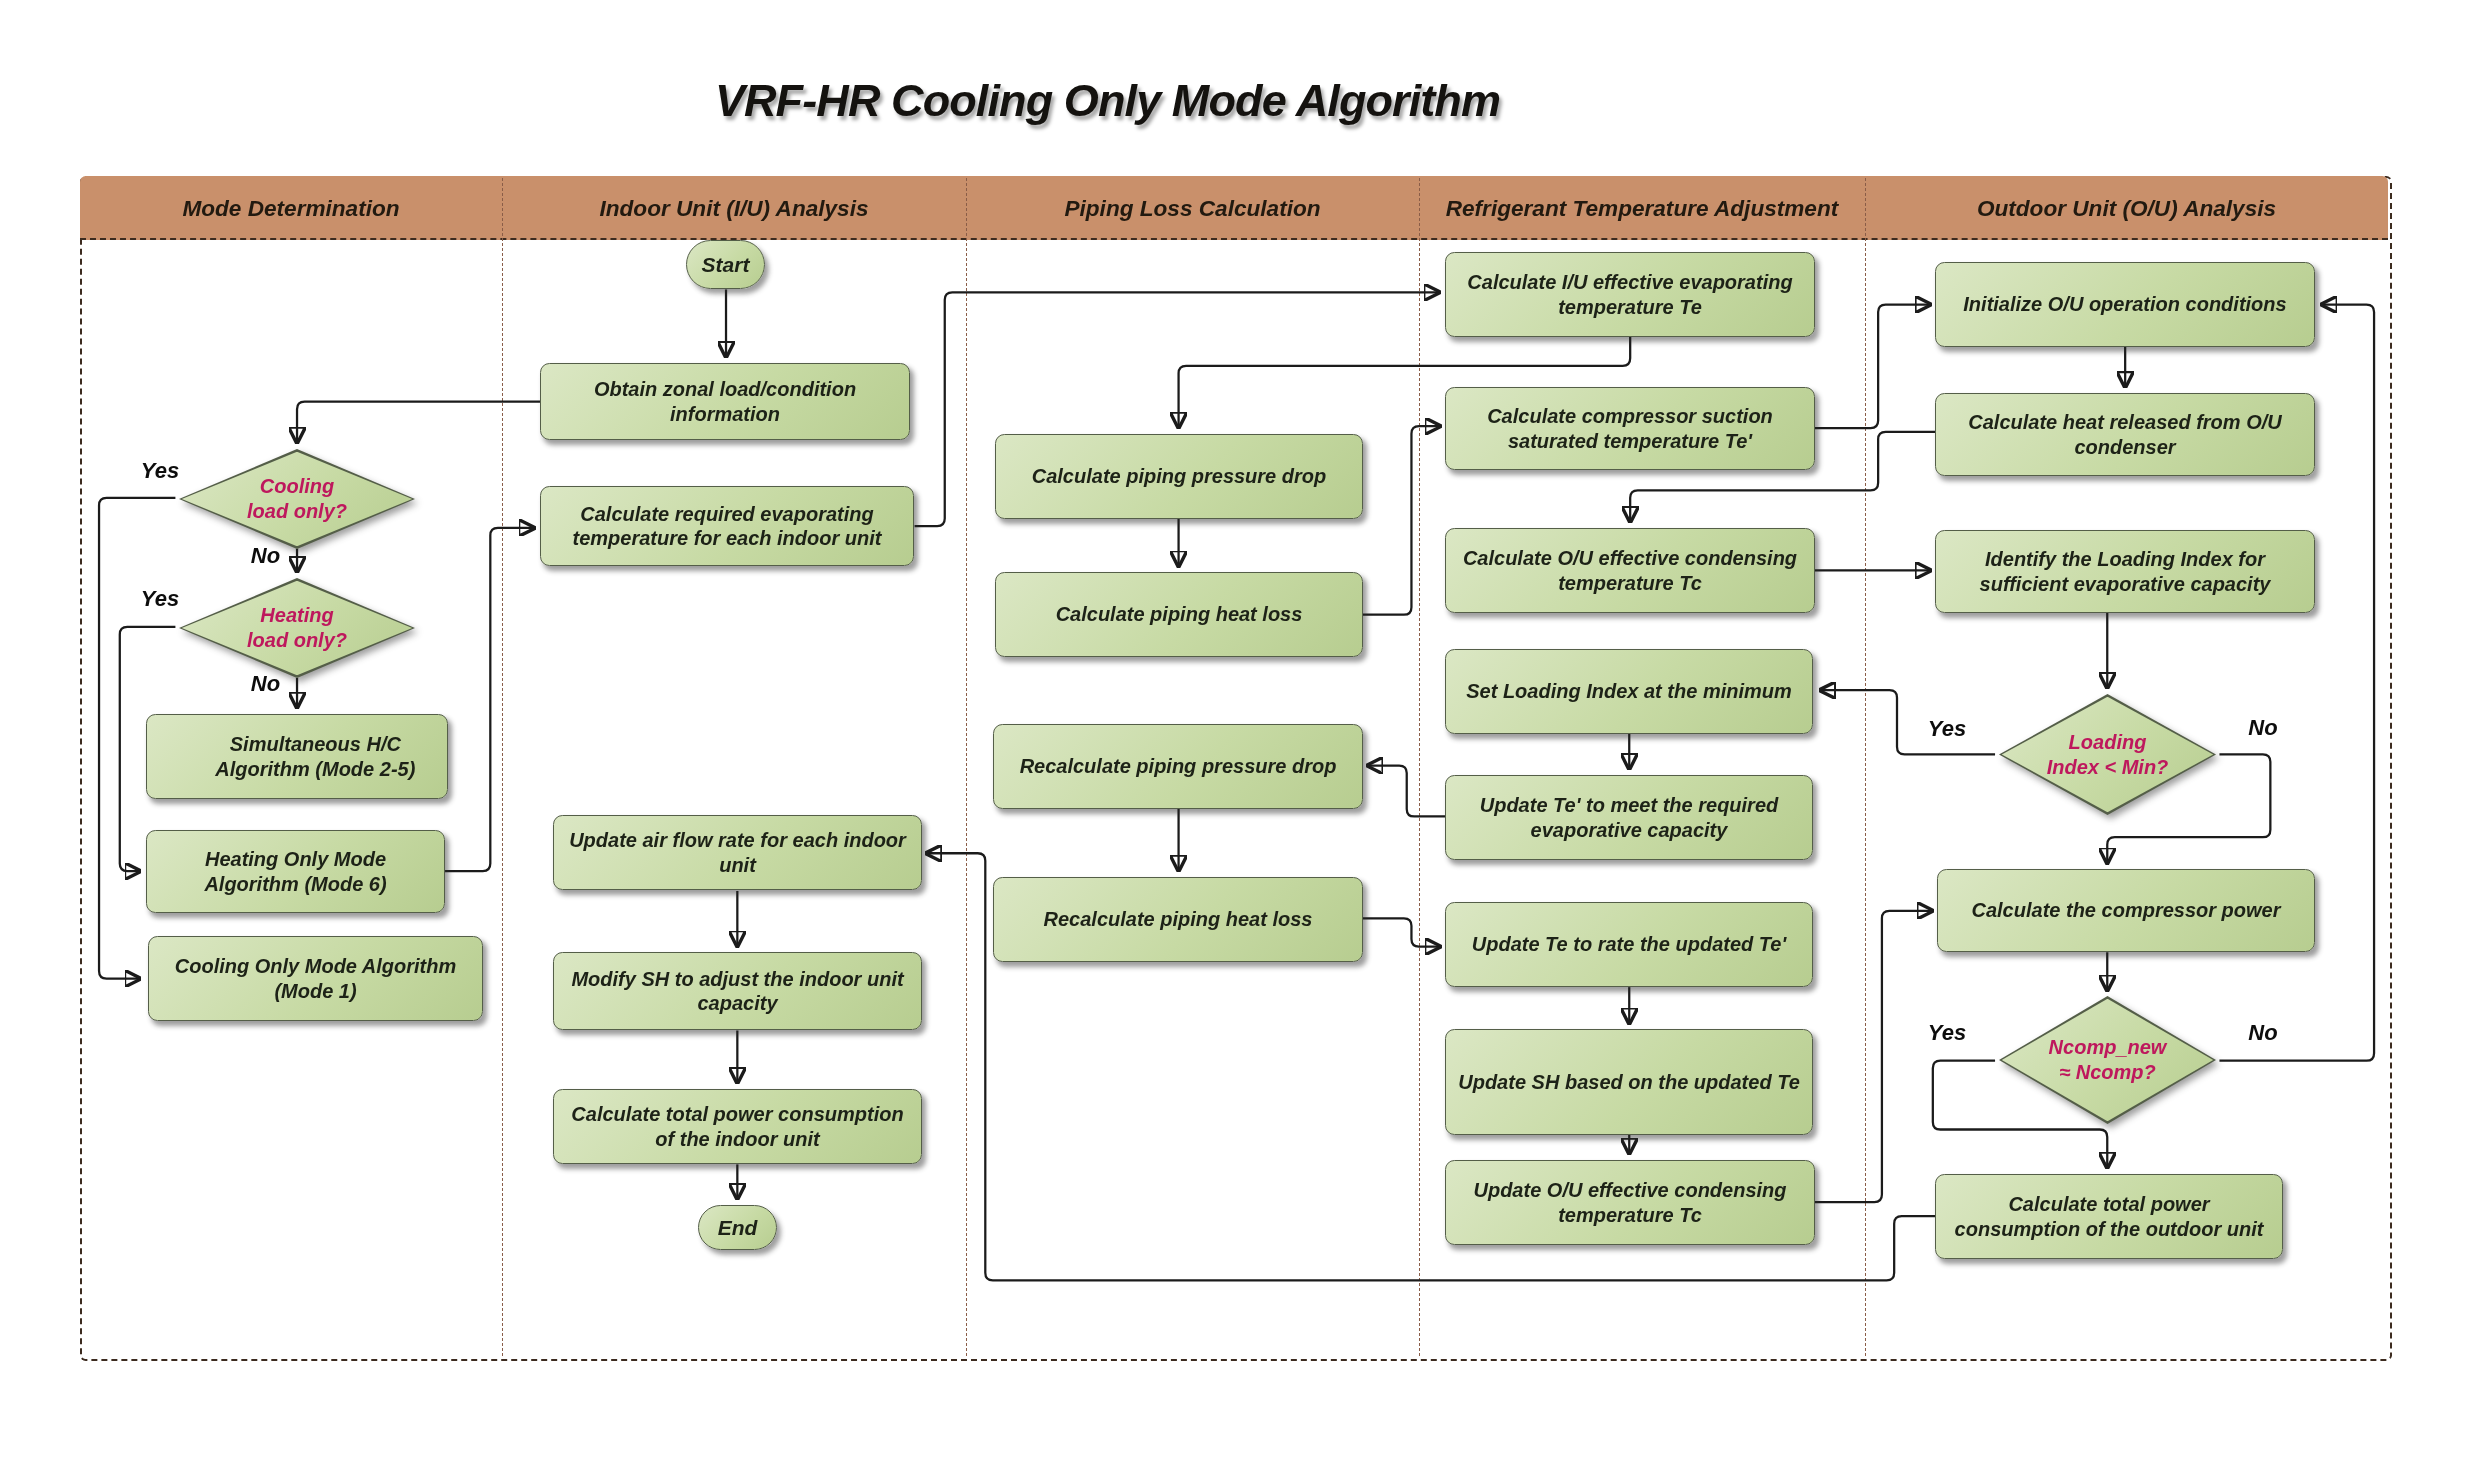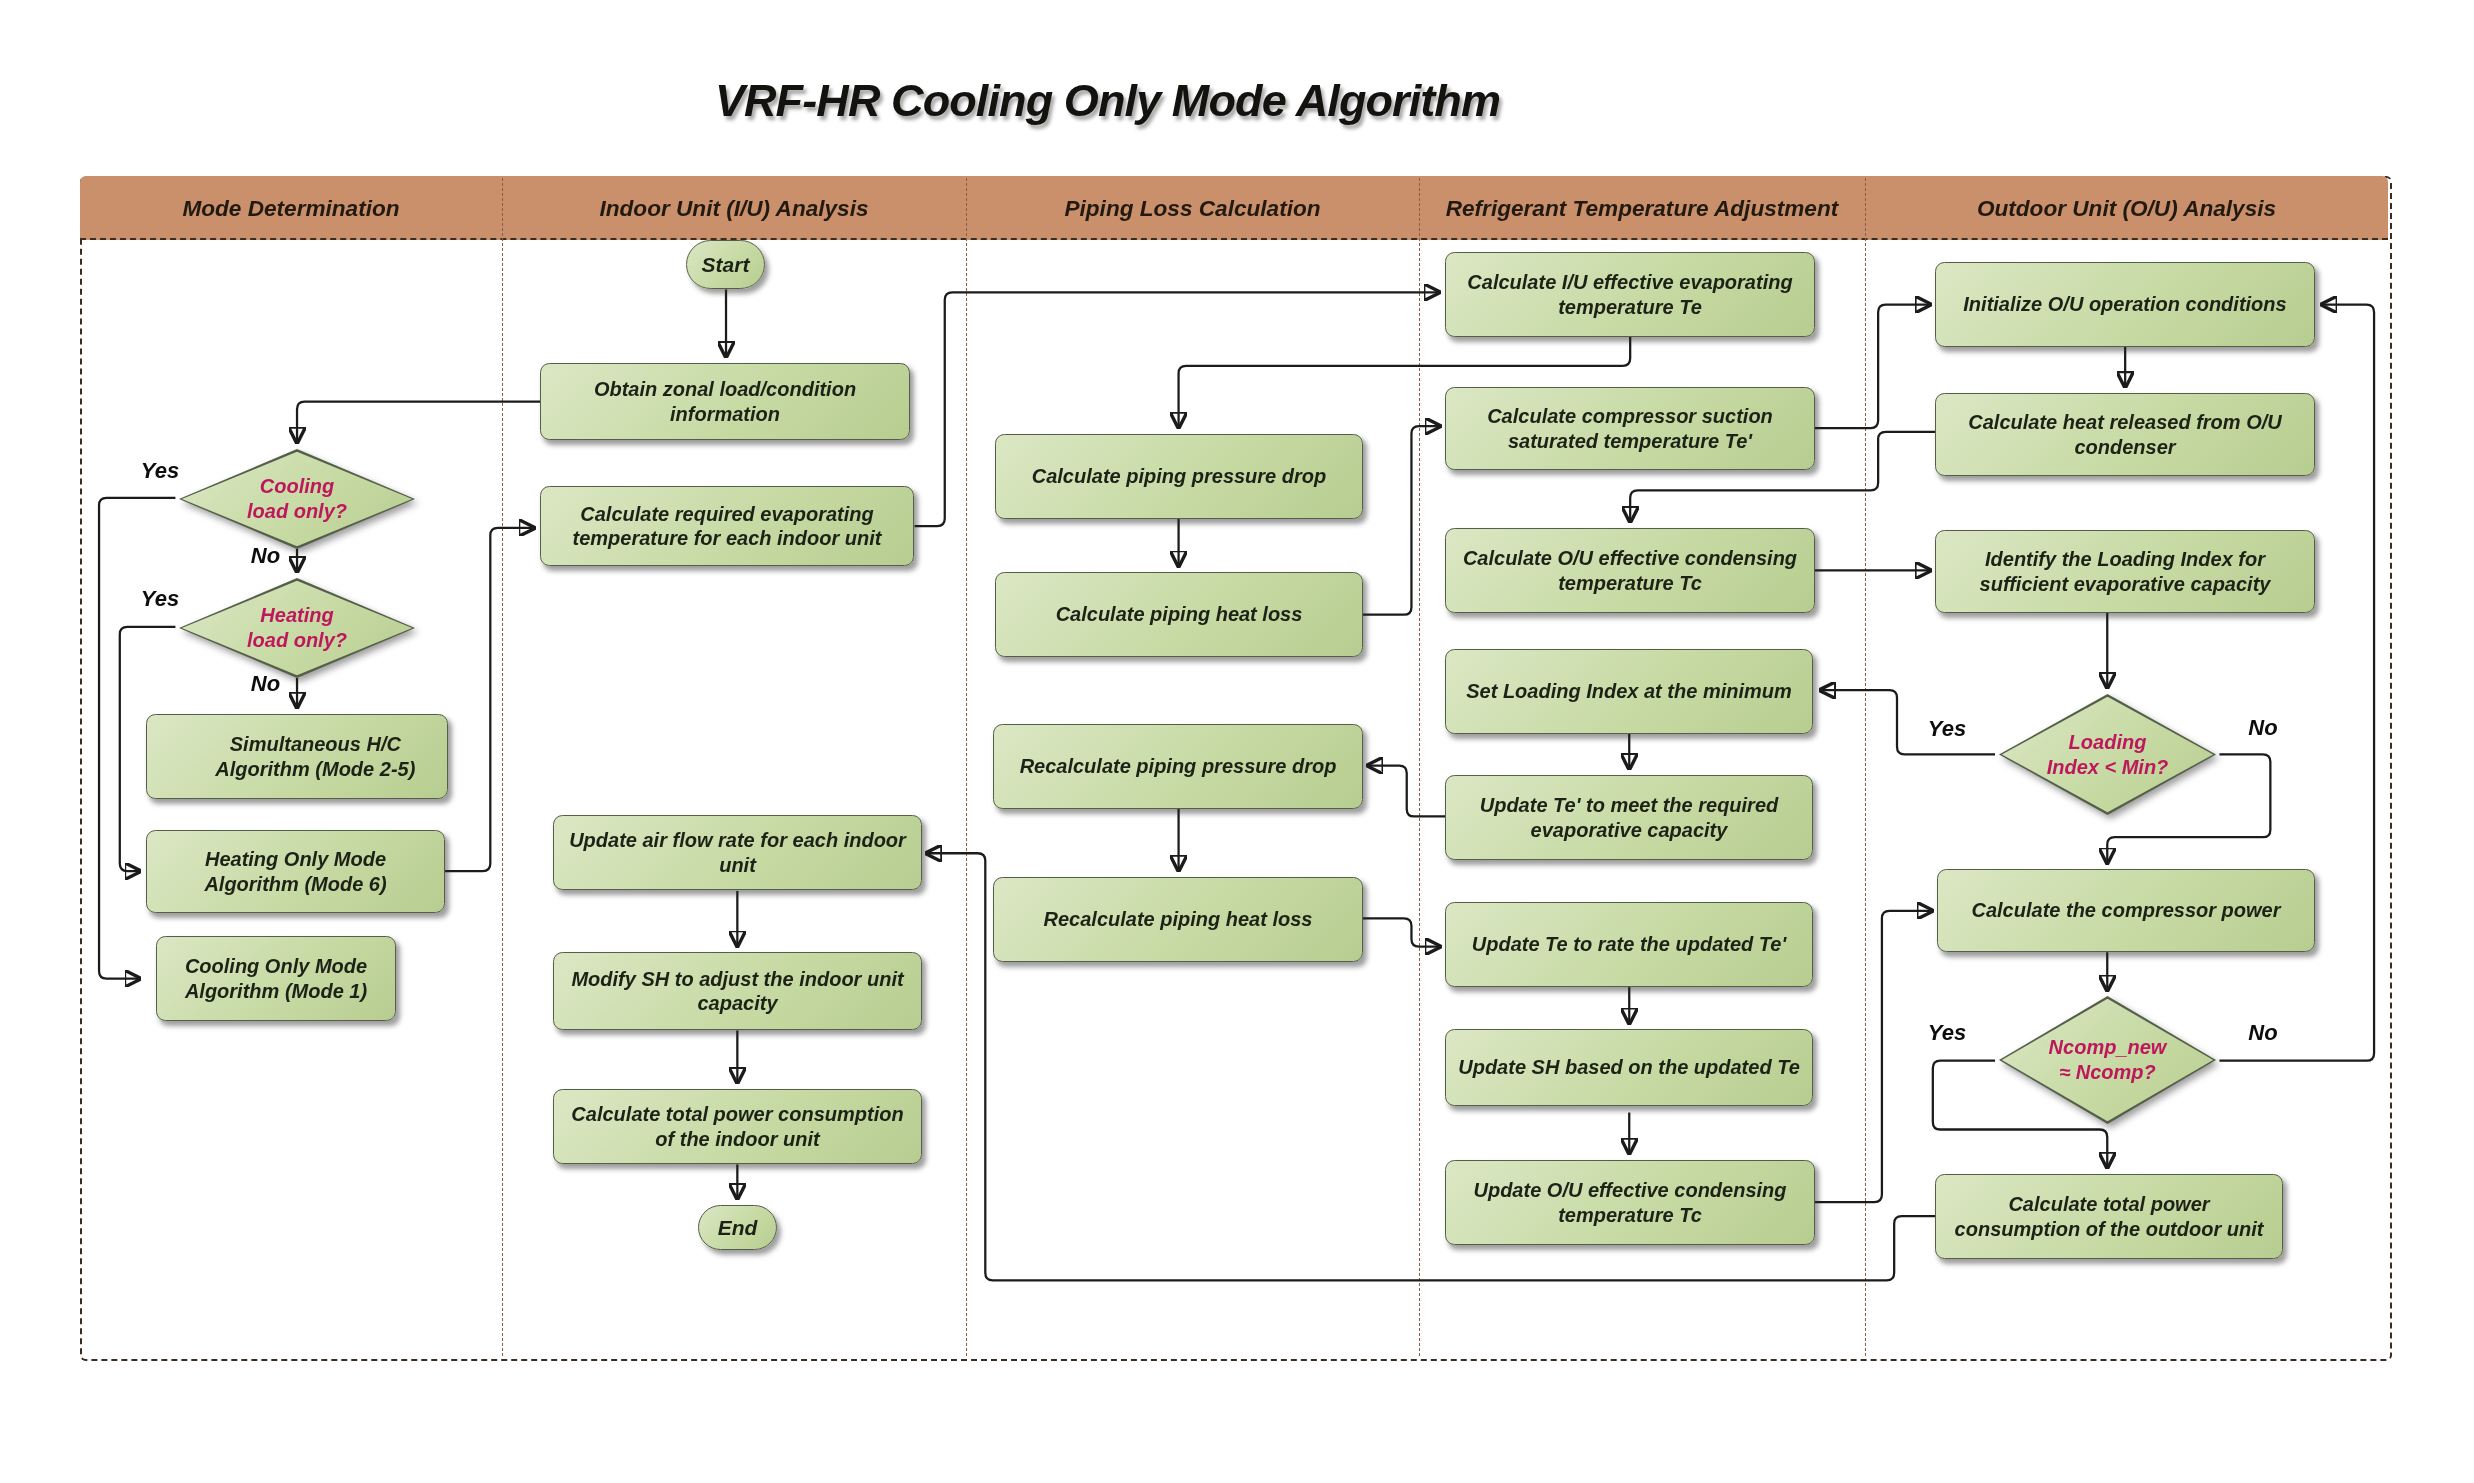--- a/index.html
+++ b/index.html
@@ -112,21 +112,21 @@
 load only?</div>
   </div>
   <div class="diamond" style="left:179px;top:578px;width:236px;height:100px;">
     <div class="d-outer"></div>
       <div class="d-inner"></div>
     <div class="d-label">Heating
 load only?</div>
   </div>
   <div class="box" style="left:146px;top:714px;width:302px;height:85px;padding-left:48px;">Simultaneous H/C Algorithm (Mode 2-5)</div>
   <div class="box" style="left:146px;top:830px;width:299px;height:83px;">Heating Only Mode Algorithm (Mode 6)</div>
-  <div class="box" style="left:156px;top:936px;width:240px;height:85px;">Cooling Only Mode Algorithm (Mode 1)</div>
+  <div class="box" style="left:148px;top:936px;width:335px;height:85px;">Cooling Only Mode Algorithm (Mode 1)</div>
 
   <div class="branch" style="left:130px;top:458px;width:60px;">Yes</div>
   <div class="branch" style="left:238px;top:543px;width:55px;">No</div>
   <div class="branch" style="left:130px;top:586px;width:60px;">Yes</div>
   <div class="branch" style="left:238px;top:671px;width:55px;">No</div>
 
   <div class="box pill" style="left:686px;top:240px;width:79px;height:49px;">Start</div>
   <div class="box" style="left:540px;top:363px;width:370px;height:77px;">Obtain zonal load/condition information</div>
   <div class="box" style="left:540px;top:486px;width:374px;height:80px;">Calculate required evaporating temperature for each indoor unit</div>
   <div class="box" style="left:553px;top:815px;width:369px;height:75px;">Update air flow rate for each indoor unit</div>
@@ -138,21 +138,21 @@
   <div class="box" style="left:995px;top:572px;width:368px;height:85px;">Calculate piping  heat loss</div>
   <div class="box" style="left:993px;top:724px;width:370px;height:85px;">Recalculate piping pressure drop</div>
   <div class="box" style="left:993px;top:877px;width:370px;height:85px;">Recalculate piping heat loss</div>
 
   <div class="box" style="left:1445px;top:252px;width:370px;height:85px;">Calculate I/U effective evaporating temperature Te</div>
   <div class="box" style="left:1445px;top:387px;width:370px;height:83px;">Calculate compressor suction saturated temperature Te'</div>
   <div class="box" style="left:1445px;top:528px;width:370px;height:85px;">Calculate O/U effective condensing temperature Tc</div>
   <div class="box" style="left:1445px;top:649px;width:368px;height:85px;">Set Loading Index at the minimum</div>
   <div class="box" style="left:1445px;top:775px;width:368px;height:85px;">Update Te' to meet the required evaporative capacity</div>
   <div class="box" style="left:1445px;top:902px;width:368px;height:85px;">Update Te to rate the updated Te'</div>
-  <div class="box" style="left:1445px;top:1029px;width:368px;height:77px;">Update SH based on the updated Te</div>
+  <div class="box" style="left:1445px;top:1029px;width:368px;height:106px;">Update SH based on the updated Te</div>
   <div class="box" style="left:1445px;top:1160px;width:370px;height:85px;">Update O/U effective condensing temperature Tc</div>
 
   <div class="box" style="left:1935px;top:262px;width:380px;height:85px;">Initialize O/U operation conditions</div>
   <div class="box" style="left:1935px;top:393px;width:380px;height:83px;">Calculate heat released from O/U condenser</div>
   <div class="box" style="left:1935px;top:530px;width:380px;height:83px;">Identify the Loading Index for sufficient evaporative capacity</div>
   <div class="diamond" style="left:1999px;top:694px;width:217px;height:121px;">
     <div class="d-outer"></div>
       <div class="d-inner"></div>
     <div class="d-label">Loading
 Index &lt; Min?</div>

